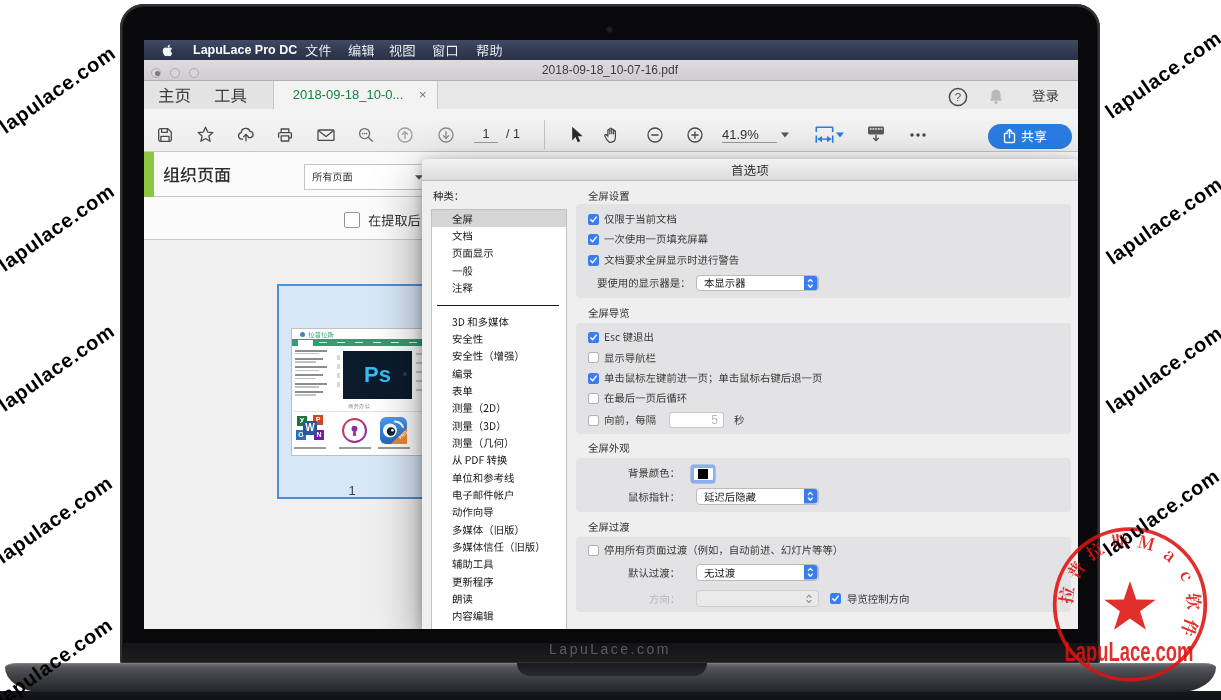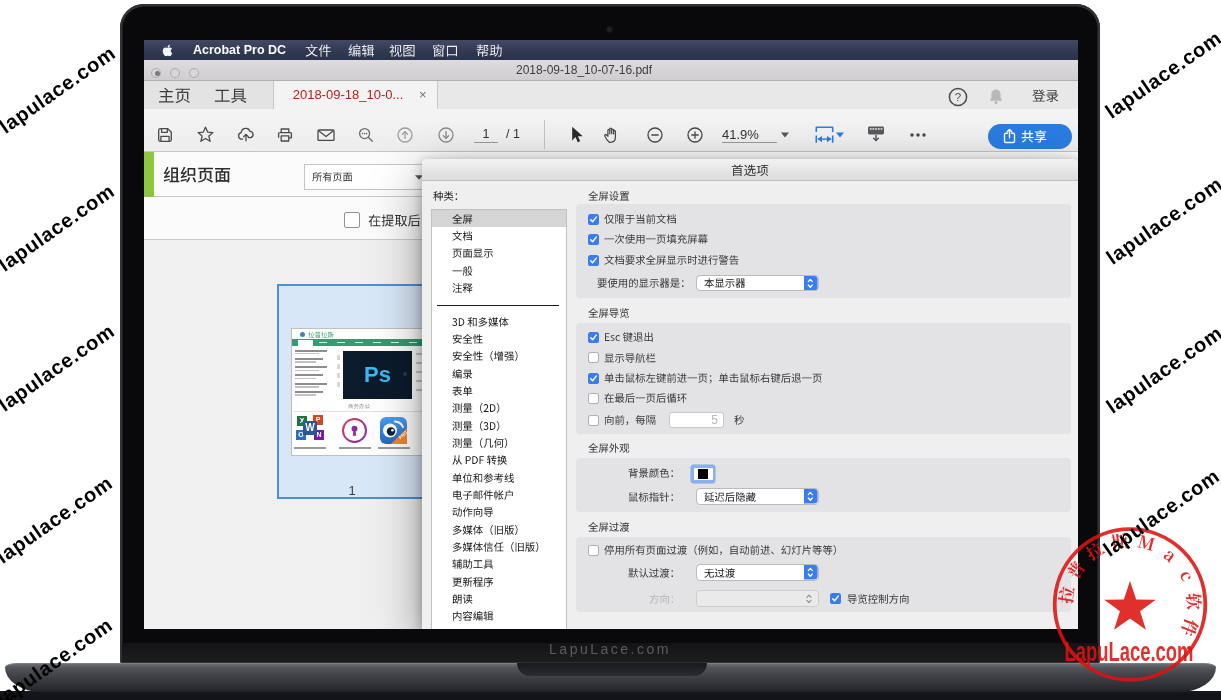--- a/index.html
+++ b/index.html
@@ -25,21 +25,21 @@
 box-shadow:inset 0 0 0 2.5px #323236;"></div>
 <div class="abs" style="left:122px;top:643px;width:976px;height:19px;background:linear-gradient(180deg,#141416,#1d1d20);z-index:4"></div>
 <div class="abs" style="left:607px;top:27px;width:5px;height:5px;border-radius:50%;background:#1d2023;box-shadow:0 0 0 1px #141416;z-index:5"></div>
 <div class="abs" style="left:420px;top:641px;width:380px;text-align:center;z-index:5;
 font-size:14px;letter-spacing:2.5px;color:#5c5c60;">LapuLace.com</div>
 <div id="scr" class="abs" style="left:144px;top:40px;width:934px;height:589px;background:#f1f0f1;overflow:hidden;z-index:6">
     <div class="abs" style="left:0;top:0;width:934px;height:20px;background:linear-gradient(180deg,#414a62 0%,#323b53 50%,#293248 100%)"></div>
     <svg class="abs" style="left:17.5px;top:4px" width="11" height="13" viewBox="0 0 384 512">
 <path fill="#f4f5f8" d="M318.7 268.7c-.2-36.7 16.4-64.4 50-84.8-18.8-26.9-47.2-41.7-84.7-44.6-35.5-2.8-74.3 20.7-88.5 20.7-15 0-49.4-19.7-76.4-19.7C63.3 141.2 4 184.8 4 273.5q0 39.3 14.4 81.2c12.8 36.7 59 126.7 107.2 125.2 25.2-.6 43-17.9 75.8-17.9 31.8 0 48.3 17.9 76.4 17.9 48.6-.7 90.4-82.5 102.6-119.3-65.2-30.7-61.7-90-61.7-91.9zm-56.6-164.2c27.3-32.4 24.8-61.9 24-72.5-24.1 1.4-52 16.4-67.9 34.9-17.5 19.8-27.8 44.3-25.6 71.9 26.1 2 49.9-11.4 69.5-34.3z"></path>
     </svg>
-    <div class="abs" style="left:49px;top:0;height:20px;line-height:20px;font-size:12.5px;font-weight:bold;color:#fbfcfe">Acrobat Pro DC</div>
+    <div class="abs" style="left:49px;top:0;height:20px;line-height:20px;font-size:12.5px;font-weight:bold;color:#fbfcfe">LapuLace Pro DC</div>
     <svg style="position:absolute;left:160.8px;top:2.6px;" width="26.6" height="16.0" viewBox="0 -95 200 120">
       <path fill="#f2f3f7" d="M42 -82C45 -77 48 -71 50 -67L58 -69C57 -73 53 -80 50 -85ZM5 -66L5 -59L21 -59C26 -44 34 -31 45 -20C34 -11 20 -4 4 1C5 2 8 6 8 8C25 2 39 -5 50 -15C62 -5 75 3 92 7C93 5 95 2 97 0C81 -4 67 -11 56 -20C66 -30 74 -43 80 -59L95 -59L95 -66ZM50 -25C41 -35 34 -46 28 -59L71 -59C66 -46 59 -34 50 -25ZM132 -34L132 -27L160 -27L160 8L168 8L168 -27L195 -27L195 -34L168 -34L168 -56L191 -56L191 -64L168 -64L168 -83L160 -83L160 -64L147 -64C148 -68 149 -73 150 -78L143 -79C141 -66 137 -53 131 -45C133 -44 136 -42 137 -41C140 -45 142 -50 145 -56L160 -56L160 -34ZM127 -84C121 -68 113 -54 103 -44C104 -42 107 -38 108 -36C111 -40 114 -44 117 -48L117 8L124 8L124 -60C128 -67 131 -74 134 -82Z"></path>
     </svg>
     <svg style="position:absolute;left:203.7px;top:2.6px;" width="26.6" height="16.0" viewBox="0 -95 200 120">
       <path fill="#f2f3f7" d="M4 -5L6 2C14 -2 24 -6 35 -10L33 -16C22 -12 11 -8 4 -5ZM6 -42C8 -43 10 -44 20 -45C17 -39 13 -34 12 -32C9 -28 7 -25 4 -25C5 -23 6 -20 7 -18C9 -19 12 -20 34 -26C34 -27 33 -30 33 -32L17 -28C24 -37 31 -49 36 -60L30 -63C29 -59 26 -55 24 -52L13 -50C19 -59 25 -71 29 -82L22 -84C18 -72 11 -59 9 -55C7 -52 6 -50 4 -49C5 -47 6 -44 6 -42ZM62 -35L62 -20L54 -20L54 -35ZM68 -35L75 -35L75 -20L68 -20ZM48 -41L48 7L54 7L54 -14L62 -14L62 5L68 5L68 -14L75 -14L75 5L80 5L80 -14L87 -14L87 1C87 1 87 2 86 2C85 2 84 2 81 2C82 3 83 6 83 7C87 7 89 7 91 6C93 5 93 4 93 1L93 -41L87 -41ZM80 -35L87 -35L87 -20L80 -20ZM60 -83C62 -80 64 -76 65 -73L41 -73L41 -52C41 -36 40 -14 31 2C33 3 36 5 37 6C46 -10 48 -34 48 -50L92 -50L92 -73L73 -73C72 -76 70 -81 68 -85ZM48 -67L85 -67L85 -56L48 -56ZM155 -75L182 -75L182 -65L155 -65ZM148 -81L148 -59L189 -59L189 -81ZM108 -33C109 -34 112 -35 115 -35L124 -35L124 -20L104 -17L106 -9L124 -13L124 8L131 8L131 -15L143 -17L142 -23L131 -21L131 -35L140 -35L140 -41L131 -41L131 -57L124 -57L124 -41L115 -41C118 -48 120 -56 123 -65L141 -65L141 -72L125 -72C126 -76 126 -79 127 -82L120 -84C119 -80 118 -76 117 -72L105 -72L105 -65L116 -65C114 -57 112 -50 110 -48C109 -44 108 -40 106 -40C107 -38 108 -35 108 -33ZM182 -47L182 -39L156 -39L156 -47ZM140 -8L141 -1L182 -4L182 8L188 8L188 -5L196 -5L196 -12L188 -11L188 -47L195 -47L195 -54L142 -54L142 -47L149 -47L149 -8ZM182 -33L182 -24L156 -24L156 -33ZM182 -18L182 -10L156 -9L156 -18Z"></path>
     </svg>
     <svg style="position:absolute;left:244.6px;top:2.6px;" width="26.6" height="16.0" viewBox="0 -95 200 120">
       <path fill="#f2f3f7" d="M45 -79L45 -26L52 -26L52 -72L83 -72L83 -26L91 -26L91 -79ZM15 -80C19 -76 23 -71 25 -67L31 -71C29 -75 25 -80 21 -84ZM64 -65L64 -45C64 -30 61 -11 35 2C37 4 39 6 40 8C55 0 63 -10 67 -21L67 -2C67 5 70 6 77 6L86 6C94 6 96 2 96 -13C95 -14 92 -15 90 -16C90 -2 89 1 86 1L78 1C75 1 74 0 74 -3L74 -28L69 -28C70 -34 71 -40 71 -45L71 -65ZM6 -67L6 -60L30 -60C25 -47 14 -35 4 -28C5 -26 7 -22 7 -20C11 -23 15 -27 19 -31L19 8L26 8L26 -35C30 -31 34 -25 36 -22L41 -28C39 -30 32 -38 28 -42C33 -49 37 -57 40 -64L36 -67L34 -67ZM138 -28C146 -26 156 -23 161 -20L164 -25C159 -28 149 -31 141 -32ZM128 -15C141 -14 159 -10 168 -6L172 -12C162 -15 144 -19 131 -20ZM108 -80L108 8L116 8L116 4L184 4L184 8L192 8L192 -80ZM116 -3L116 -73L184 -73L184 -3ZM141 -71C136 -63 128 -55 119 -50C121 -49 123 -46 124 -45C128 -47 131 -50 134 -52C137 -49 140 -46 144 -43C136 -39 126 -36 117 -35C119 -33 120 -30 121 -28C131 -31 141 -34 151 -40C159 -35 169 -32 178 -30C179 -31 181 -34 182 -35C174 -37 165 -40 157 -43C164 -48 171 -54 175 -61L171 -63L170 -63L144 -63C145 -65 146 -67 148 -69ZM138 -56L138 -57L164 -57C161 -53 156 -50 151 -46C146 -49 141 -53 138 -56Z"></path>
     </svg>
     <svg style="position:absolute;left:287.9px;top:2.6px;" width="26.6" height="16.0" viewBox="0 -95 200 120">
@@ -47,31 +47,31 @@
     </svg>
     <svg style="position:absolute;left:331.5px;top:2.6px;" width="26.6" height="16.0" viewBox="0 -95 200 120">
       <path fill="#f2f3f7" d="M27 -84L27 -76L7 -76L7 -70L27 -70L27 -63L9 -63L9 -57L27 -57L27 -54C27 -53 27 -51 27 -49L5 -49L5 -43L24 -43C21 -38 15 -34 7 -31C9 -30 11 -27 12 -26C23 -30 29 -37 32 -43L54 -43L54 -49L34 -49C35 -51 35 -53 35 -54L35 -57L51 -57L51 -63L35 -63L35 -70L53 -70L53 -76L35 -76L35 -84ZM58 -80L58 -30L66 -30L66 -73L83 -73C80 -69 77 -64 73 -60C82 -55 86 -50 86 -47C86 -44 85 -43 83 -42C82 -42 80 -42 79 -42C76 -41 72 -41 68 -42C69 -40 70 -37 70 -36C74 -35 79 -35 82 -36C84 -36 86 -36 88 -37C91 -39 93 -42 93 -46C93 -51 90 -55 81 -61C86 -66 90 -72 94 -77L89 -80L87 -80ZM15 -26L15 3L23 3L23 -19L46 -19L46 8L54 8L54 -19L79 -19L79 -6C79 -4 78 -4 77 -4C75 -4 69 -4 63 -4C64 -2 65 0 66 2C74 2 79 2 82 1C86 0 87 -2 87 -6L87 -26L54 -26L54 -34L46 -34L46 -26ZM163 -84C163 -76 163 -69 163 -61L147 -61L147 -54L163 -54C161 -30 156 -9 137 3C139 4 141 6 143 8C163 -5 168 -28 170 -54L186 -54C185 -18 184 -4 181 -1C180 0 179 0 177 0C175 0 170 0 164 0C166 2 166 5 167 7C172 7 177 8 180 7C184 7 186 6 188 3C191 -1 192 -15 193 -58C193 -58 193 -61 193 -61L170 -61C171 -69 171 -76 171 -84ZM103 -10L105 -2C117 -5 134 -8 149 -12L149 -19L143 -18L143 -79L111 -79L111 -11ZM117 -12L117 -30L136 -30L136 -16ZM117 -51L136 -51L136 -36L117 -36ZM117 -58L117 -72L136 -72L136 -58Z"></path>
     </svg>
     <div class="abs" style="left:0;top:20px;width:934px;height:21px;background:linear-gradient(180deg,#dedcde,#cfcdcf);border-bottom:1px solid #b1afb1"></div>
     <div class="abs" style="left:7px;top:27.5px;width:10px;height:10px;border-radius:50%;border:1px solid #acaaac;background:#d8d6d8">
       <div class="abs" style="left:2.5px;top:2.5px;width:5px;height:5px;border-radius:50%;background:#7b797e"></div>
     </div>
     <div class="abs" style="left:26px;top:27.5px;width:10px;height:10px;border-radius:50%;border:1px solid #acaaac;background:#d8d6d8"></div>
     <div class="abs" style="left:45px;top:27.5px;width:10px;height:10px;border-radius:50%;border:1px solid #acaaac;background:#d8d6d8"></div>
-    <div class="abs" style="left:372px;top:20px;width:220px;height:21px;line-height:21px;text-align:left;font-size:12px;color:#3e3c3e">2018-09-18_10-07-16.pdf</div>
+    <div class="abs" style="left:356px;top:20px;width:220px;height:21px;line-height:21px;text-align:center;font-size:12px;color:#3e3c3e">2018-09-18_10-07-16.pdf</div>
     <div class="abs" style="left:0;top:41px;width:934px;height:28px;background:#e9e8e9"></div>
     <div class="abs" style="left:0;top:41px;width:130px;height:28px;background:#e4e3e4;border-right:1px solid #c9c8c9"></div>
     <div class="abs" style="left:130px;top:41px;width:164px;height:28px;background:#f4f3f4;border-right:1px solid #c9c8c9"></div>
     <svg style="position:absolute;left:13.5px;top:46.1px;" width="33.0" height="19.8" viewBox="0 -95 200 120">
       <path fill="#3c3c3c" d="M37 -80C44 -75 50 -69 54 -64L10 -64L10 -57L46 -57L46 -35L15 -35L15 -27L46 -27L46 -3L6 -3L6 5L95 5L95 -3L54 -3L54 -27L86 -27L86 -35L54 -35L54 -57L90 -57L90 -64L57 -64L62 -68C58 -72 50 -79 44 -84ZM146 -46L146 -28C146 -17 142 -6 105 2C107 4 109 6 110 8C148 0 154 -14 154 -28L154 -46ZM154 -11C166 -6 181 3 188 8L193 2C185 -3 170 -11 159 -16ZM117 -60L117 -13L125 -13L125 -52L176 -52L176 -13L184 -13L184 -60L148 -60C150 -63 152 -67 154 -72L194 -72L194 -78L107 -78L107 -72L145 -72C144 -68 142 -63 140 -60Z"></path>
     </svg>
     <svg style="position:absolute;left:70.0px;top:46.1px;" width="33.0" height="19.8" viewBox="0 -95 200 120">
       <path fill="#3c3c3c" d="M5 -7L5 0L95 0L95 -7L54 -7L54 -65L90 -65L90 -73L10 -73L10 -65L46 -65L46 -7ZM160 -8C172 -3 183 3 190 8L196 2C189 -2 177 -9 165 -14ZM133 -13C127 -8 114 -1 104 3C106 4 108 6 110 8C120 4 132 -2 140 -9ZM121 -79L121 -21L105 -21L105 -14L195 -14L195 -21L180 -21L180 -79ZM128 -21L128 -30L173 -30L173 -21ZM128 -59L173 -59L173 -50L128 -50ZM128 -64L128 -73L173 -73L173 -64ZM128 -44L173 -44L173 -36L128 -36Z"></path>
     </svg>
-    <div class="abs" style="left:144px;top:41px;width:120px;height:28px;line-height:28px;text-align:center;font-size:13px;color:#b91c1c">2018-09-18_10-0...</div>
+    <div class="abs" style="left:144px;top:41px;width:120px;height:28px;line-height:28px;text-align:center;font-size:13px;color:#15803d">2018-09-18_10-0...</div>
     <div class="abs" style="left:275px;top:41px;height:28px;line-height:27px;font-size:13px;color:#707070">×</div>
     <svg class="abs" style="left:804px;top:47px" width="20" height="20" viewBox="0 0 20 20">
 <circle cx="10" cy="10" r="8.6" fill="none" stroke="#4b4b4b" stroke-width="1.5"></circle>
 <text x="10" y="14.3" text-anchor="middle" font-family="Liberation Sans" font-size="11.5" fill="#4b4b4b">?</text>
     </svg>
     <svg class="abs" style="left:843.5px;top:47.5px" width="16" height="18" viewBox="0 0 16 18">
 <path fill="#b9b8b9" d="M8 1.6c-3 0-4.6 2.2-4.6 5V10L1.8 12.7h12.4L12.6 10V6.6c0-2.8-1.6-5-4.6-5z"></path>
 <circle cx="8" cy="14.6" r="1.5" fill="#b9b8b9"></circle>
     </svg>
     <svg style="position:absolute;left:887.5px;top:48.3px;" width="27.0" height="16.2" viewBox="0 -95 200 120">

